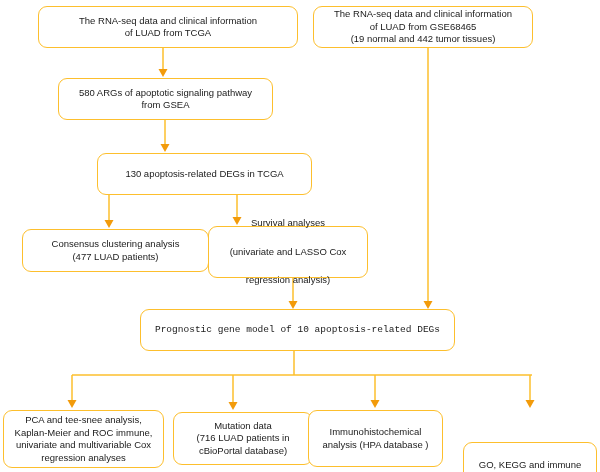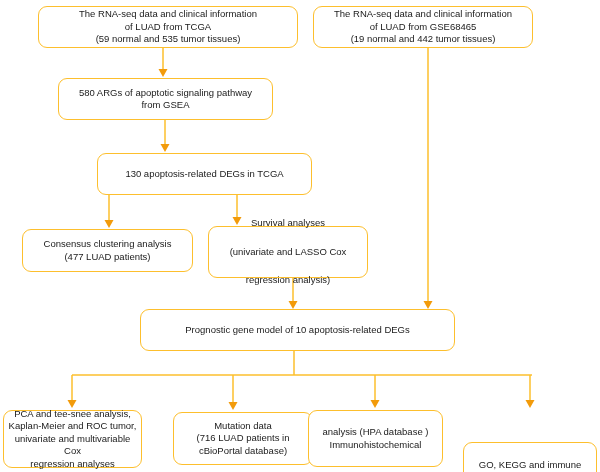--- a/index.html
+++ b/index.html
@@ -13,24 +13,24 @@
     display:flex;flex-direction:column;justify-content:center;align-items:center;
     border:1.5px solid #fdbf2d;border-radius:9px;background:#ffffff;
     font-size:9.5px;line-height:12.5px;text-align:center;color:#1a1a1a;
     padding:20px 4px;
   }
   
   #b-tcga      {left:38px;  top:6px;   width:260px; height:42px;}
   #b-gse       {left:313px; top:6px;   width:220px; height:42px;}
   #b-args      {left:58px;  top:78px;  width:215px; height:42px;}
   #b-degs      {left:60px;  top:153px; width:215px; height:37px;margin-left:37px;}
-  #b-consensus {left:22px;  top:229px; width:171px; height:43px;}
+  #b-consensus {left:22px;  top:229px; width:187px; height:43px;}
   #b-survival  {left:208px; top:226px; width:160px; height:52px;gap:16px;}
-  #b-prognostic{left:140px; top:309px; width:315px; height:31px;}
-  #b-pca       {left:3px;   top:410px; width:139px; height:58px;}
+  #b-prognostic{left:140px; top:309px; width:315px; height:31px;font-family:Liberation Mono, monospace;}
+  #b-pca       {left:3px;   top:410px; width:161px; height:58px;}
   #b-mutation  {left:173px; top:412px; width:140px; height:53px;}
   #b-ihc       {left:308px; top:410px; width:135px; height:57px;}
   #b-go        {left:463px; top:410px; width:134px; height:58px;margin-top:32px;}
 </style>
 </head>
 <body>
 
 <div class="canvas">
 
   <svg class="connectors" width="600" height="472" viewBox="0 0 600 472">
@@ -65,21 +65,20 @@
       <polygon points="67.5,400 76.5,400 72,408"></polygon>
       <polygon points="228.5,402 237.5,402 233,410"></polygon>
       <polygon points="370.5,400 379.5,400 375,408"></polygon>
       <polygon points="525.5,400 534.5,400 530,408"></polygon>
     </g>
   </svg>
 
   <div class="box" id="b-tcga">
       <div>The RNA-seq data and clinical information</div>
       <div>of LUAD from TCGA</div>
-      <div>(59 normal and 535 tumor tissues)</div>
     </div>
 
   <div class="box" id="b-gse">
       <div>The RNA-seq data and clinical information</div>
       <div>of LUAD from GSE68465</div>
       <div>(19 normal and 442 tumor tissues)</div>
     </div>
 
   <div class="box" id="b-args">
       <div>580 ARGs of apoptotic signaling pathway</div>
@@ -100,33 +99,33 @@
       <div>(univariate and LASSO Cox</div>
       <div>regression analysis)</div>
     </div>
 
   <div class="box" id="b-prognostic">
       <div>Prognostic gene model of 10 apoptosis-related DEGs</div>
     </div>
 
   <div class="box" id="b-pca">
       <div>PCA and tee-snee analysis,</div>
-      <div>Kaplan-Meier and ROC tumor,</div>
+      <div>Kaplan-Meier and ROC immune,</div>
       <div>univariate and multivariable Cox</div>
       <div>regression analyses</div>
     </div>
 
   <div class="box" id="b-mutation">
       <div>Mutation data</div>
       <div>(716 LUAD patients in</div>
       <div>cBioPortal database)</div>
     </div>
 
   <div class="box" id="b-ihc">
+      <div>Immunohistochemical</div>
       <div>analysis (HPA database )</div>
-      <div>Immunohistochemical</div>
     </div>
 
   <div class="box" id="b-go">
       <div>GO, KEGG and immune</div>
       <div>activity analysis</div>
     </div>
 </div>
 
 </body></html>

